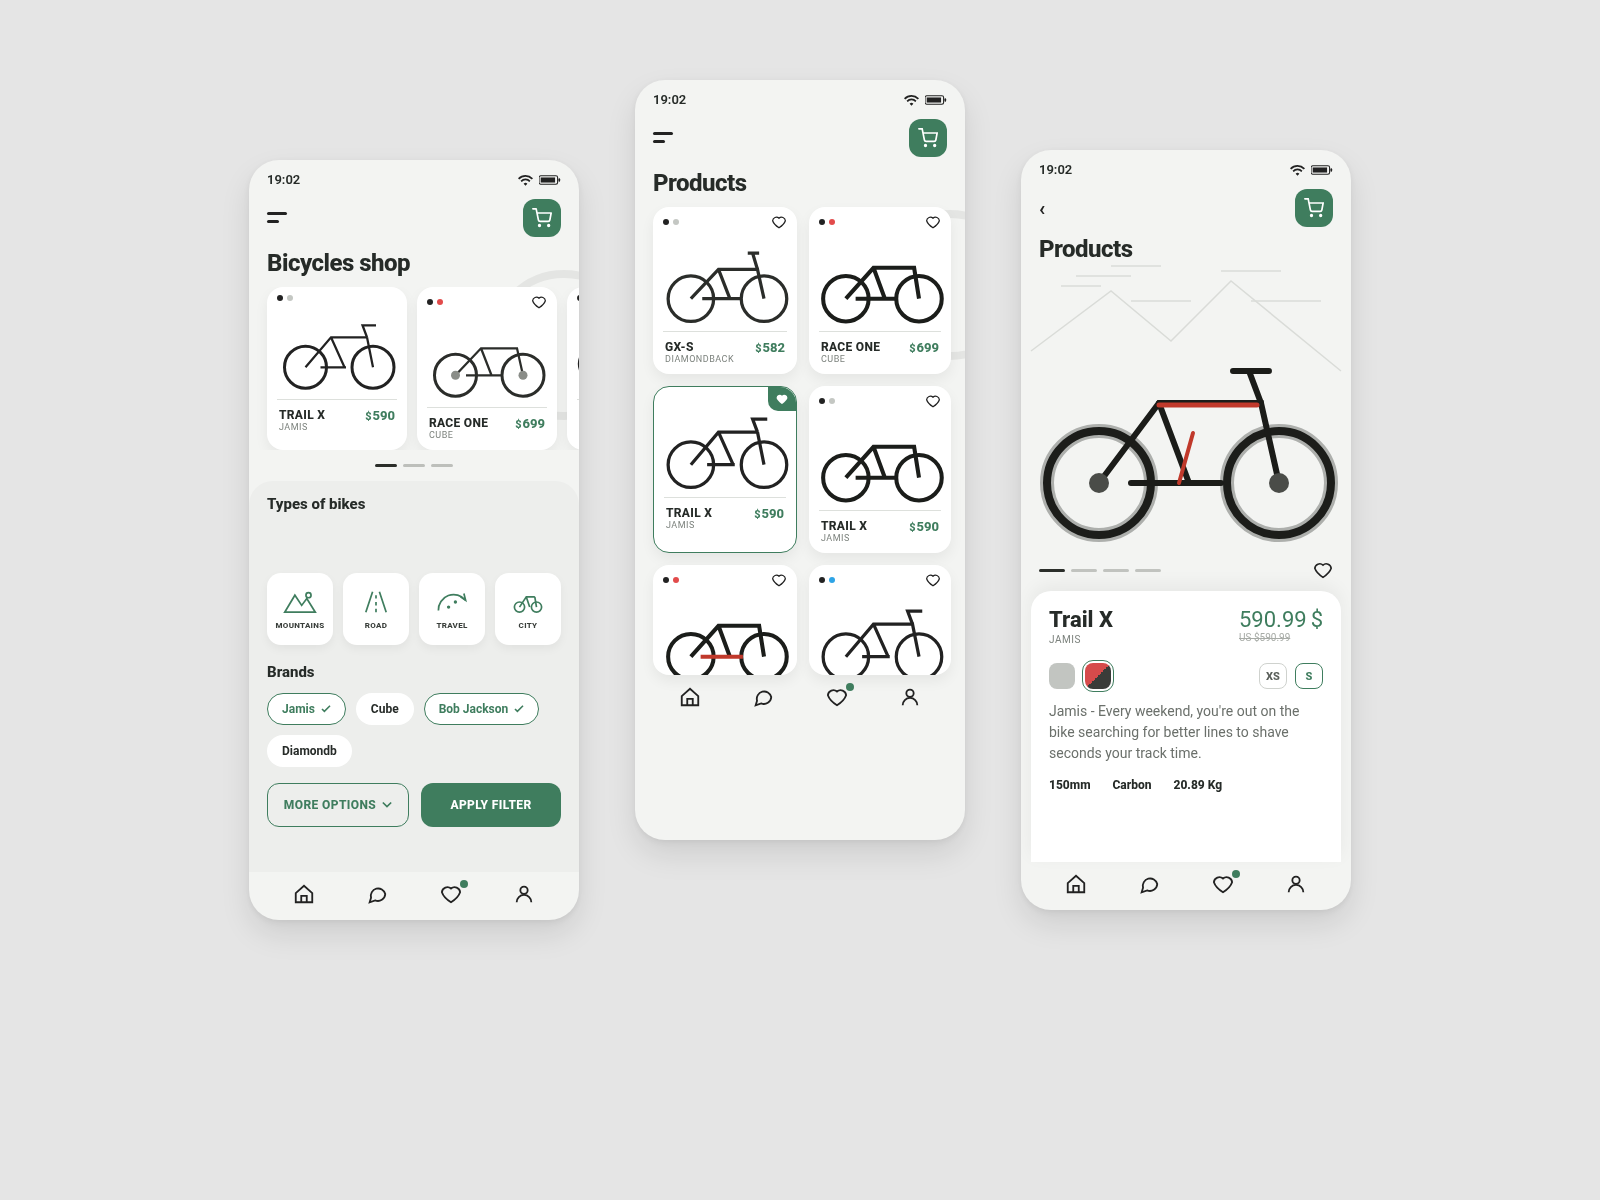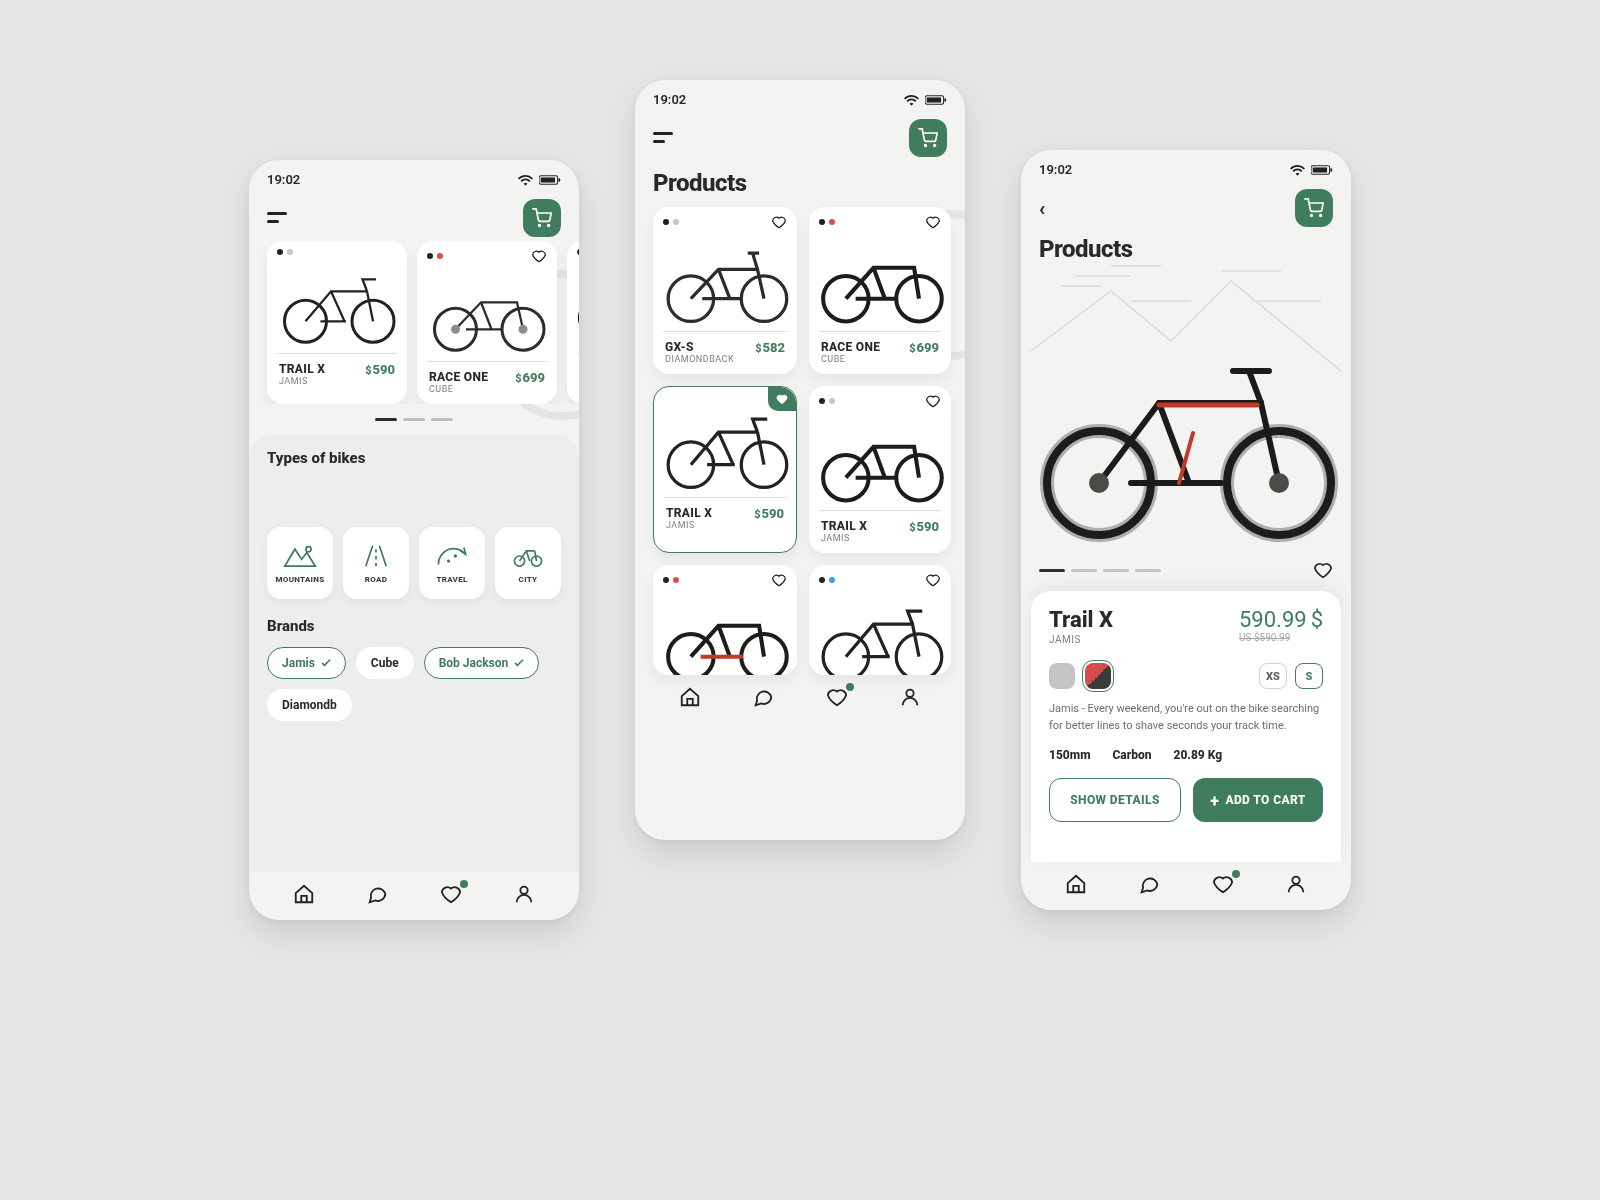--- a/index.html
+++ b/index.html
@@ -87,21 +87,21 @@
   .dprice{font-size:22px;font-weight:400;color:var(--green);}
   .dprice .cur{margin-left:4px;}
   .dold{font-size:10px;color:#A7ABA6;text-decoration:line-through;text-align:left;}
   .swrow{display:flex;justify-content:space-between;align-items:center;margin:18px 0 12px;}
   .swatches{display:flex;gap:10px;}
   .swatch{width:26px;height:26px;border-radius:8px;position:relative;}
   .swatch.sel{outline:1.5px solid var(--green);outline-offset:2px;}
   .sizes{display:flex;gap:8px;}
   .size{min-width:28px;height:26px;border-radius:8px;display:flex;align-items:center;justify-content:center;font-size:11px;font-weight:800;border:1.5px solid #CFD2CE;color:#5A5F5A;padding:12px 6px;}
   .size.sel{border-color:var(--green);color:var(--green);}
-  .desc{font-size:11px;color:#6B706B;line-height:1.5;margin-bottom:14px;}
+  .desc{font-size:14px;color:#6B706B;line-height:1.5;margin-bottom:14px;}
   .specs{display:flex;gap:22px;font-size:12px;font-weight:800;margin-bottom:16px;}
   
 </style>
 </head>
 <body>
 
 <div class="phones">
 
 <div class="phone p1">
   <div class="status">
@@ -121,20 +121,21 @@
     <div class="menu-ic"></div>
     <div class="cartbtn">
       <svg width="20" height="20" viewBox="0 0 24 24" fill="none" stroke="#fff" stroke-width="2" stroke-linecap="round" stroke-linejoin="round">
             <circle cx="9" cy="21" r="1"></circle>
             <circle cx="20" cy="21" r="1"></circle>
             <path d="M1 1h4l2.7 13.4a2 2 0 002 1.6h9.7a2 2 0 002-1.6L23 6H6"></path>
           </svg>
     </div>
   </div>
   <div class="ring"></div>
+  <div class="title">Bicycles shop</div>
 
   <div class="hscroll">
 
     <div class="pcard">
       <div class="cardhead">
             <div class="dots">
               <span class="dot" style="background:#222"></span>
               <span class="dot" style="background:#C4C7C3"></span>
             </div>
           </div>
@@ -259,20 +260,31 @@
             <span>Cube</span>
           </div>
       <div class="chip active">
             <span>Bob Jackson</span>
             <svg width="10" height="8" viewBox="0 0 12 10" fill="none" stroke="#3F7D5E" stroke-width="2">
               <path d="M1 5 L4 8 L11 1"></path>
             </svg>
           </div>
       <div class="chip">
             <span>Diamondb</span>
+          </div>
+    </div>
+    <div class="btnrow">
+      <div class="btn outline">
+            <span>MORE OPTIONS</span>
+            <svg width="10" height="8" viewBox="0 0 12 8" fill="none" stroke="#3F7D5E" stroke-width="2">
+              <path d="M1 1 L6 6 L11 1"></path>
+            </svg>
+          </div>
+      <div class="btn solid">
+            <span>APPLY FILTER</span>
           </div>
     </div>
   </div>
 
   <div class="nav">
     <div class="navi">
           <svg width="22" height="22" viewBox="0 0 24 24" fill="none" stroke="#222" stroke-width="2">
             <path d="M3 11 L12 3 L21 11 V21 H3 Z"></path>
             <path d="M9 21 V14 H15 V21"></path>
           </svg>
@@ -595,29 +607,20 @@
         <div class="size">XS</div>
         <div class="size sel">S</div>
       </div>
     </div>
     <div class="desc">Jamis - Every weekend, you're out on the bike searching for better lines to shave seconds your track time.</div>
     <div class="specs">
       <span>150mm</span>
       <span>Carbon</span>
       <span>20.89 Kg</span>
     </div>
-    <div class="btnrow">
-      <div class="btn outline">
-            <span>SHOW DETAILS</span>
-          </div>
-      <div class="btn solid">
-            <span style="font-size:16px;">+</span>
-            <span>ADD TO CART</span>
-          </div>
-    </div>
   </div>
 
   <div class="nav">
     <div class="navi">
           <svg width="22" height="22" viewBox="0 0 24 24" fill="none" stroke="#222" stroke-width="2">
             <path d="M3 11 L12 3 L21 11 V21 H3 Z"></path>
             <path d="M9 21 V14 H15 V21"></path>
           </svg>
         </div>
     <div class="navi">

